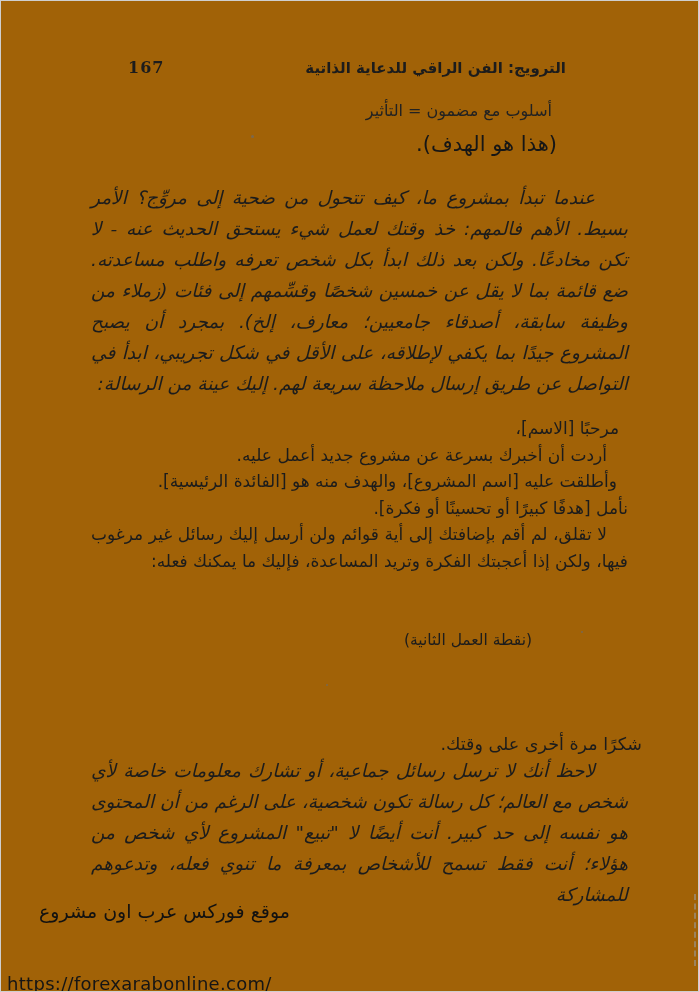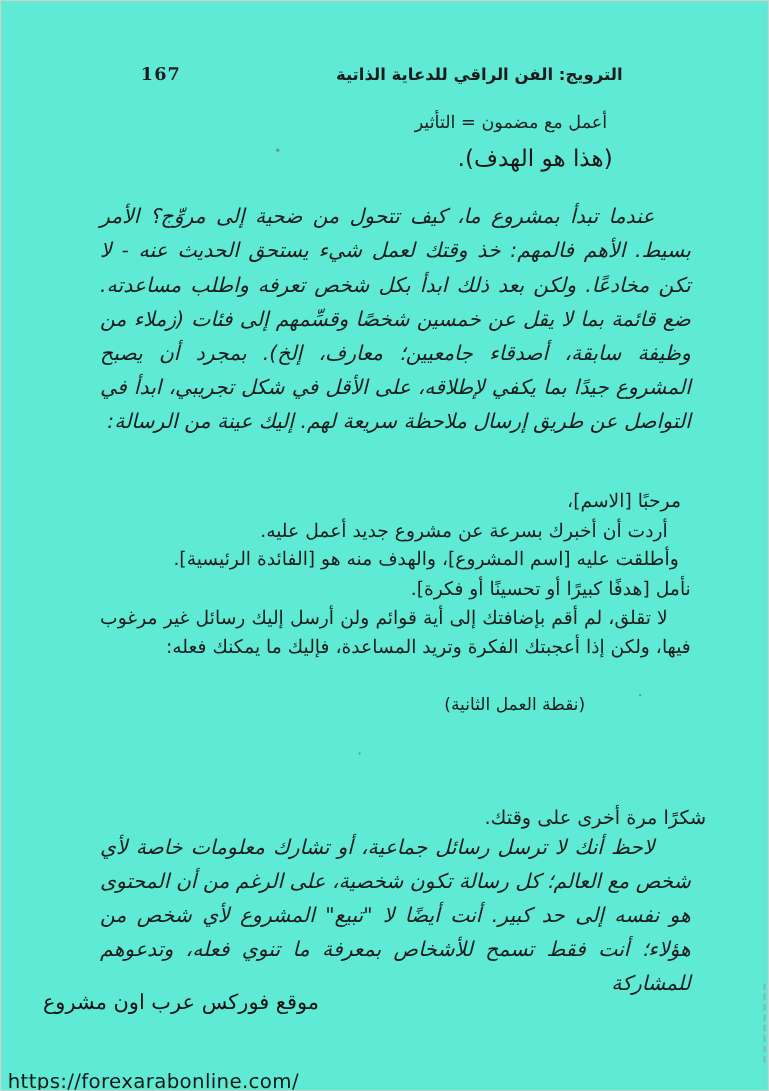--- a/index.html
+++ b/index.html
@@ -2,21 +2,21 @@
 <html lang="ar"><head>
 <meta charset="utf-8">
 <style>
   html, body { margin: 0; padding: 0; background: #ffffff; }
 
   .page {
     position: relative;
     width: 699px;
     height: 992px;
     box-sizing: border-box;
-    background: #5eead4;
+    background: #a16207;
     border: 1px solid #cfcfcf;
     font-family: "DejaVu Sans", sans-serif;
     color: #1c1c1c;
     overflow: hidden;
   }
 
   
   .page-number {
     position: absolute;
     top: 57px; left: 127px;
@@ -65,21 +65,20 @@
   .para-note  { top: 754px; }
 
   
   .letter {
     position: absolute;
     top: 414px; right: 70px;
     width: 537px;
     direction: rtl;
     font-size: 17px;
     line-height: 26.5px;
-    margin-top: 28px;
   }
   .letter-line { white-space: nowrap; }
   .ind-8  { padding-right: 9px; }
   .ind-20 { padding-right: 21px; }
   .ind-10 { padding-right: 11px; }
   .letter-note {
     margin: 0;
     text-align: justify;
     text-indent: 21px;
     white-space: normal;
@@ -138,21 +137,21 @@
   .speck-3 { top: 683px; left: 325px; width: 2px; height: 2px; }
 </style>
 </head>
 <body>
 
 <div class="page">
 
   <span class="page-number">167</span>
   <span class="running-head">الترويج: الفن الراقي للدعاية الذاتية</span>
 
-  <div class="formula-note">أعمل مع مضمون = التأثير</div>
+  <div class="formula-note">أسلوب مع مضمون = التأثير</div>
   <div class="goal-note">(هذا هو الهدف).</div>
 
   <p class="para para-indent para-intro">عندما تبدأ بمشروع ما، كيف تتحول من ضحية إلى مروِّج؟ الأمر بسيط. الأهم فالمهم: خذ وقتك لعمل شيء يستحق الحديث عنه - لا تكن مخادعًا. ولكن بعد ذلك ابدأ بكل شخص تعرفه واطلب مساعدته. ضع قائمة بما لا يقل عن خمسين شخصًا وقسِّمهم إلى فئات (زملاء من وظيفة سابقة، أصدقاء جامعيين؛ معارف، إلخ). بمجرد أن يصبح المشروع جيدًا بما يكفي لإطلاقه، على الأقل في شكل تجريبي، ابدأ في التواصل عن طريق إرسال ملاحظة سريعة لهم. إليك عينة من الرسالة:</p>
 
   <div class="letter">
     <div class="letter-line ind-8">مرحبًا [الاسم]،</div>
     <div class="letter-line ind-20">أردت أن أخبرك بسرعة عن مشروع جديد أعمل عليه.</div>
     <div class="letter-line ind-10">وأطلقت عليه [اسم المشروع]، والهدف منه هو [الفائدة الرئيسية].</div>
     <div class="letter-line">نأمل [هدفًا كبيرًا أو تحسينًا أو فكرة].</div>
     <p class="letter-note">لا تقلق، لم أقم بإضافتك إلى أية قوائم ولن أرسل إليك رسائل غير مرغوب فيها، ولكن إذا أعجبتك الفكرة وتريد المساعدة، فإليك ما يمكنك فعله:</p>

